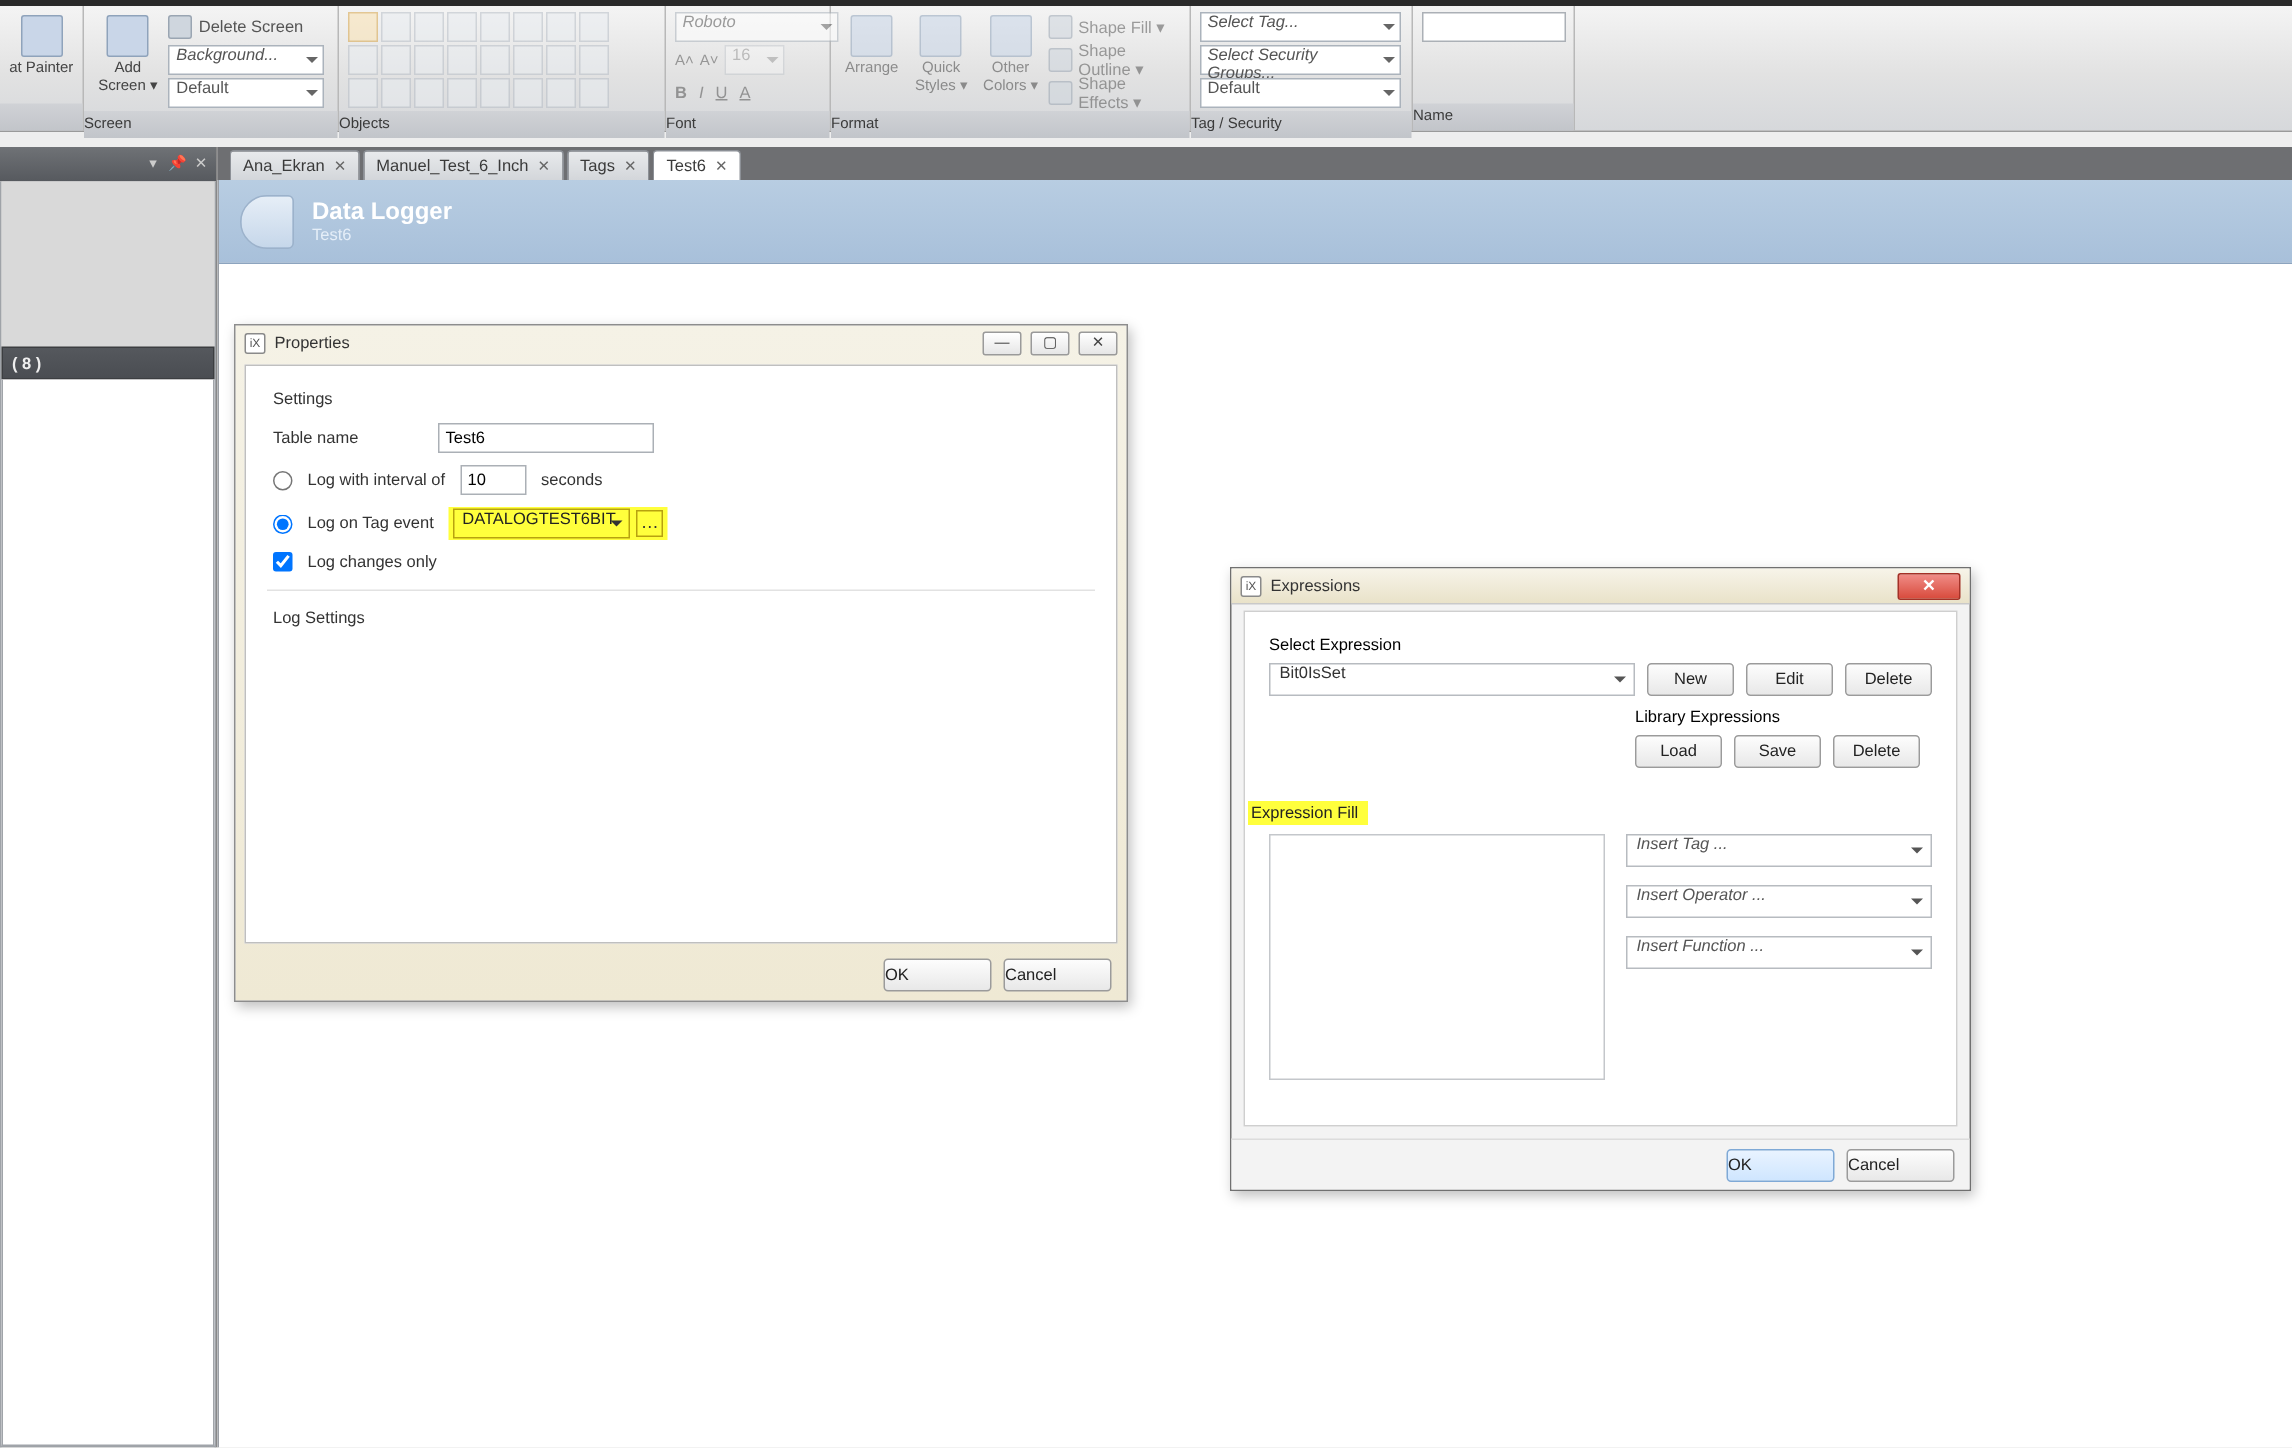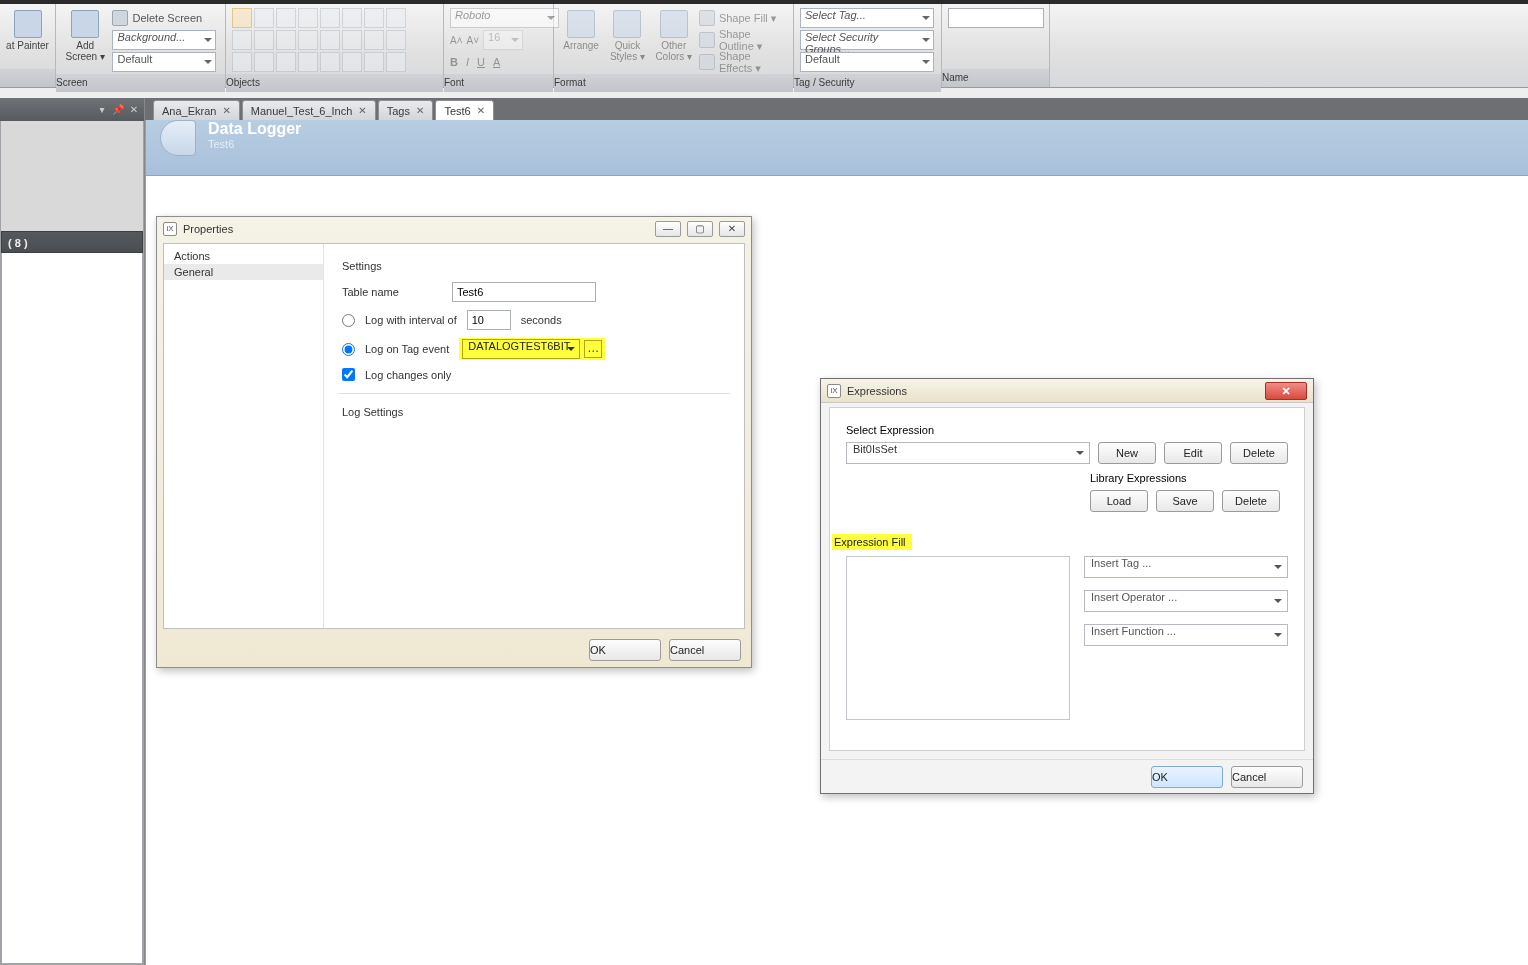--- a/index.html
+++ b/index.html
@@ -31,21 +31,21 @@
 .leftpanel-head2{position:absolute;top:110px;left:0;right:0;height:22px;background:linear-gradient(#55585d,#4a4d52);border:1px solid #3c3e41;color:#eee;padding:0 6px;line-height:22px;font-weight:600}
 .leftpanel-content{position:absolute;top:132px;left:0;right:0;bottom:0;background:#fff;border:1px solid #a0a4a9;border-top:none}
 .leftpanel-toolbar{position:absolute;top:0;left:0;right:0;height:110px;background:#d9d9d9}
 
 .doctabs{height:22px;background:#6e6f72;display:flex;align-items:flex-end;padding-left:8px;gap:0}
 .dtab{height:20px;padding:0 8px;display:flex;align-items:center;gap:6px;background:linear-gradient(#e8eaec,#d3d6da);border:1px solid #8c9096;border-bottom:none;border-radius:3px 3px 0 0;color:#3a3a3a;margin-right:2px}
 .dtab.active{background:#fff}
 .dtab .x{font-size:10px;color:#666;cursor:pointer}
 
 .docarea{flex:1;background:#fff;position:relative;border-left:1px solid #9a9ea4}
-.doc-header{height:56px;background:linear-gradient(#b8cde2,#a8c0da);display:flex;align-items:flex-start;padding:0 14px;gap:12px;color:#fff;border-bottom:1px solid #8ca4bf}
+.doc-header{height:56px;background:linear-gradient(#b8cde2,#a8c0da);display:flex;align-items:center;padding:0 14px;gap:12px;color:#fff;border-bottom:1px solid #8ca4bf}
 .doc-header .dh-ic{width:36px;height:36px;border-radius:18px 4px 4px 18px;background:linear-gradient(#e6eef7,#c6d7ea);border:1px solid #9cb2cb}
 .doc-header .dh-txt h2{font-size:16px;font-weight:600;color:#fff}
 .doc-header .dh-txt .sub{font-size:11px;color:#e5eef8}
 .doc-subtabs{height:24px;display:flex;align-items:flex-end;padding-left:10px;background:#fff;border-bottom:1px solid #c7cacd}
 .doc-subtabs .stab{height:22px;padding:0 14px;border:1px solid #b9bcc0;border-bottom:none;border-radius:3px 3px 0 0;background:linear-gradient(#fdfdfd,#f1f1f1);line-height:22px;color:#333}
 .doc-body{padding:20px}
 
 .dlg{position:absolute;background:linear-gradient(#f5f2e6,#efe9d4);border:1px solid #8d8d8d;box-shadow:2px 3px 8px rgba(0,0,0,.25)}
 .dlg-props{left:156px;top:216px;width:596px;height:452px}
 .dlg-title{height:24px;display:flex;align-items:center;padding:0 6px;gap:6px;color:#333}
@@ -75,21 +75,21 @@
 .dlg-expr .close-red{width:42px;height:18px;background:linear-gradient(#f08c86,#d84b3d);border:1px solid #a33127;border-radius:2px;color:#fff;text-align:center;line-height:16px;font-weight:bold;font-size:11px}
 .dlg-expr .body{position:absolute;left:8px;right:8px;top:28px;bottom:42px;background:#fff;border:1px solid #cfcfcf;padding:16px}
 .expr-row{display:flex;align-items:center;gap:8px;margin:6px 0}
 .expr-dd{flex:1;height:22px;border:1px solid #b7bbc0;background:#fff;padding:0 18px 0 6px;position:relative;color:#333}
 .expr-dd::after{content:"";position:absolute;right:5px;top:8px;border:4px solid transparent;border-top-color:#555}
 .btn-s{min-width:58px;height:22px;border:1px solid #9b9b9b;background:linear-gradient(#fdfdfd,#e8e8e8);border-radius:3px;text-align:center;line-height:20px;color:#222}
 .expr-code-lbl{display:inline-block;background:#ffff3c;padding:2px 6px 2px 2px;margin:16px 0 6px -14px;font-size:11px;color:#222}
 .code-area{display:flex;gap:14px}
 .code-box{width:224px;height:164px;border:1px solid #c4c7cb;background:#fff}
 .ins-col{flex:1;display:flex;flex-direction:column;gap:12px}
-.ins-dd{height:22px;border:1px solid #b7bbc0;background:#fff;padding:0 18px 0 6px;position:relative;color:#555}
+.ins-dd{height:22px;border:1px solid #b7bbc0;background:#fff;padding:0 18px 0 6px;position:relative;font-style:italic;color:#555}
 .ins-dd::after{content:"";position:absolute;right:5px;top:8px;border:4px solid transparent;border-top-color:#555}
 .dlg-expr .dlg-foot{background:#f3f3f3;border-top:1px solid #dcdcdc}
 
 .ix{width:14px;height:14px;border:1px solid #8a8a8a;border-radius:2px;background:#fff;font-size:8px;line-height:12px;text-align:center;color:#555}
 </style>
 </head>
 <body>
 
 <div class="menubar"></div>
 
@@ -272,24 +272,20 @@
 <div class="dlg dlg-props">
   <div class="dlg-title">
     <span class="ix">iX</span>
     <span>Properties</span>
     <span class="spacer"></span>
     <span class="wbtn">—</span>
     <span class="wbtn">▢</span>
     <span class="wbtn">✕</span>
   </div>
   <div class="dlg-inner">
-    <div class="dlg-sidelist">
-      <div>Actions</div>
-      <div class="sel">General</div>
-    </div>
     <div class="dlg-main">
       <div class="grp-title">Settings</div>
       <div class="form-row">
         <label>Table name</label>
         <input class="tx" style="width: 144px;" value="Test6">
       </div>
       <div class="form-row">
         <input type="radio" class="radio" style="">
         <span>Log with interval of</span>
         <input class="tx" style="width: 44px;" value="10">

